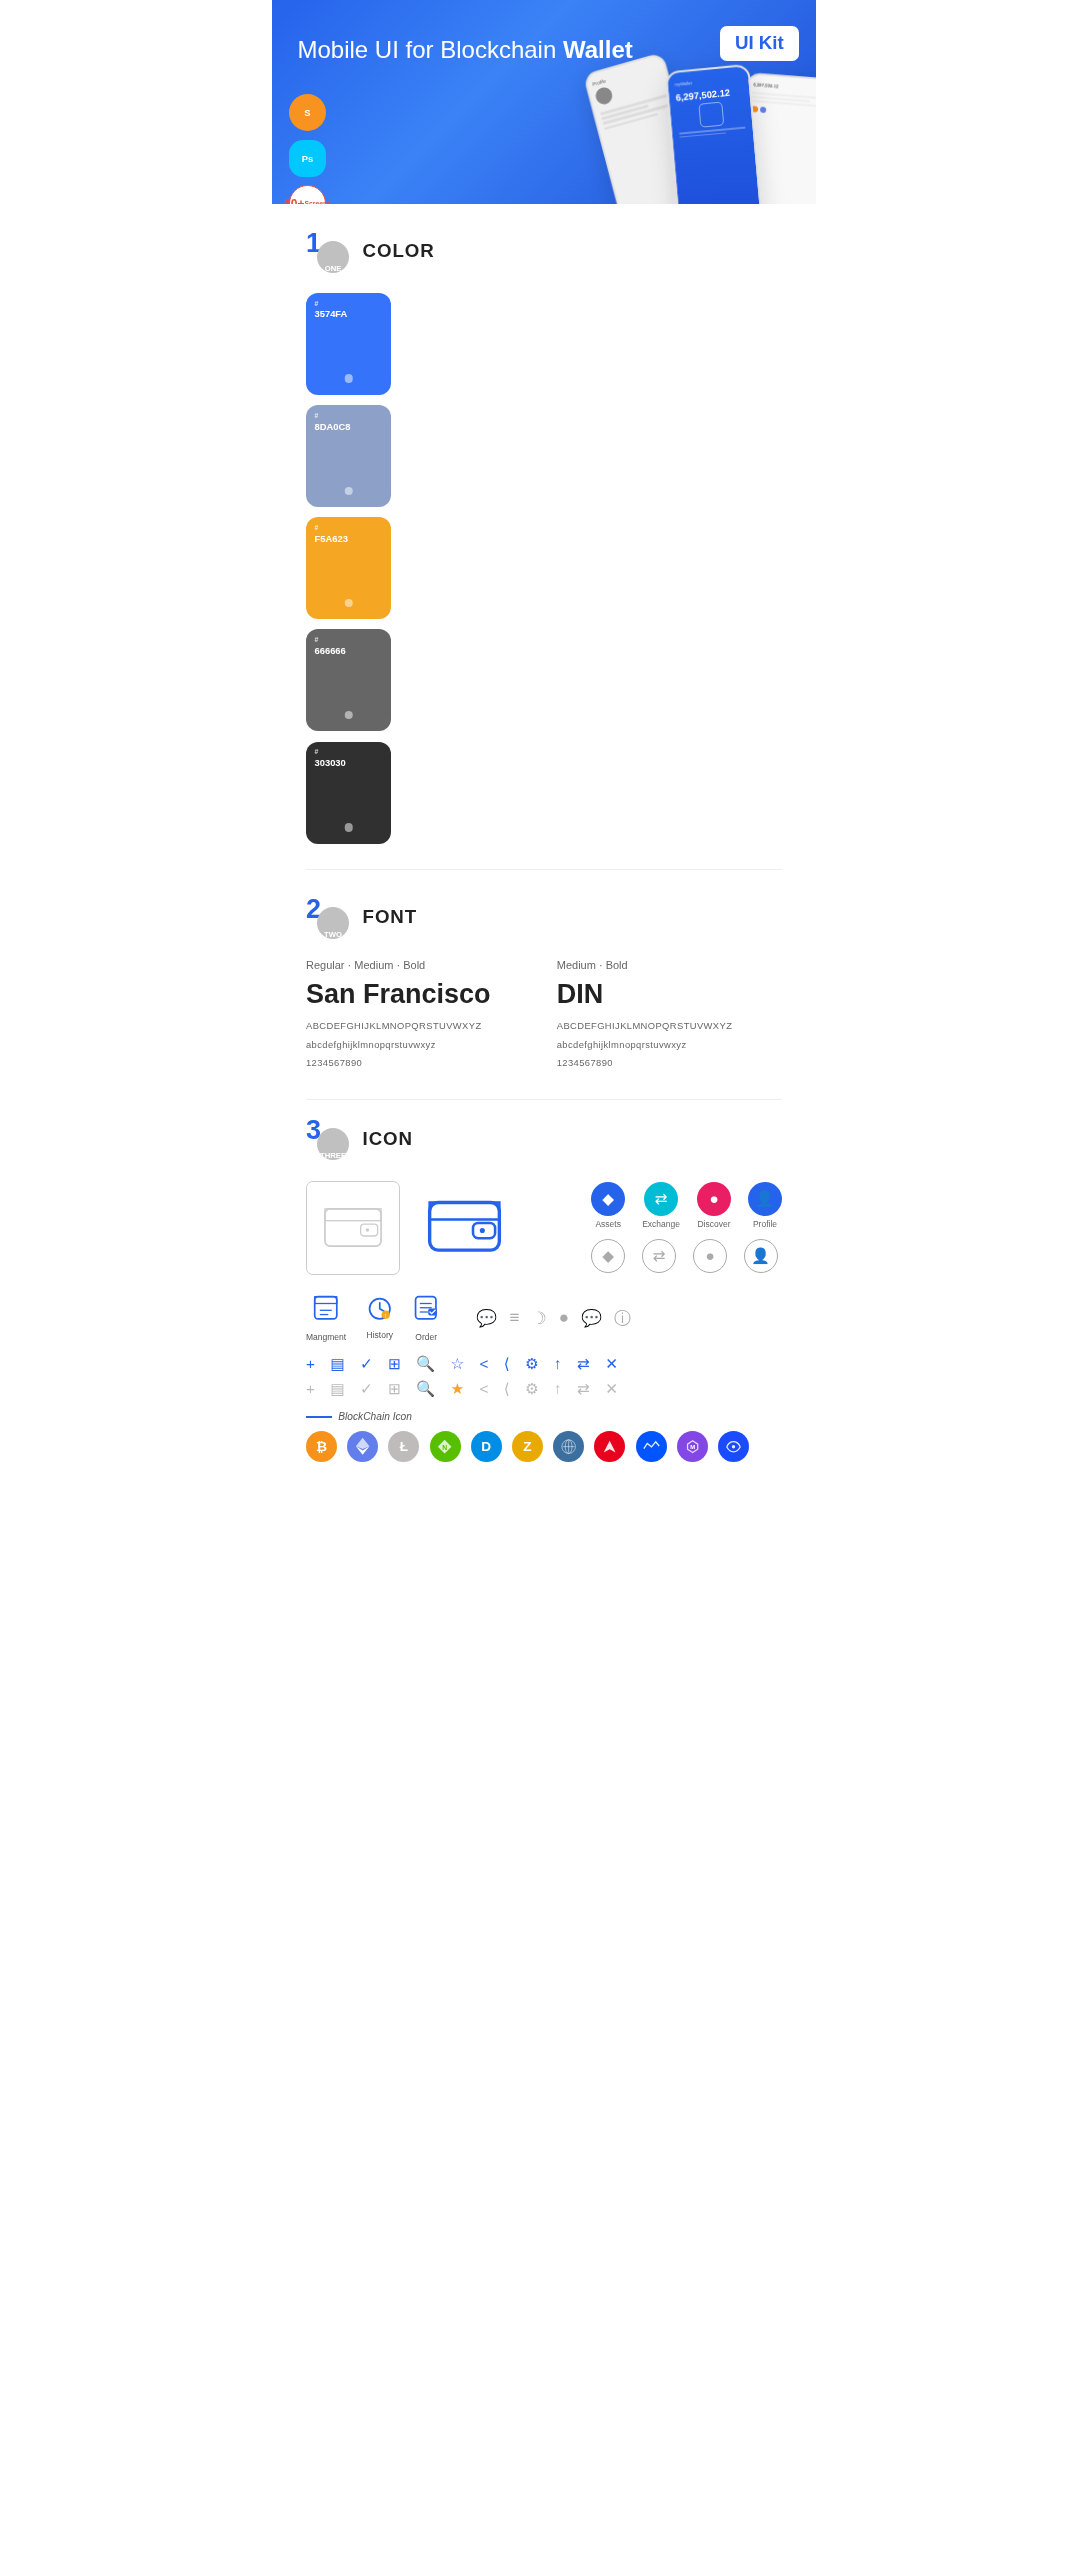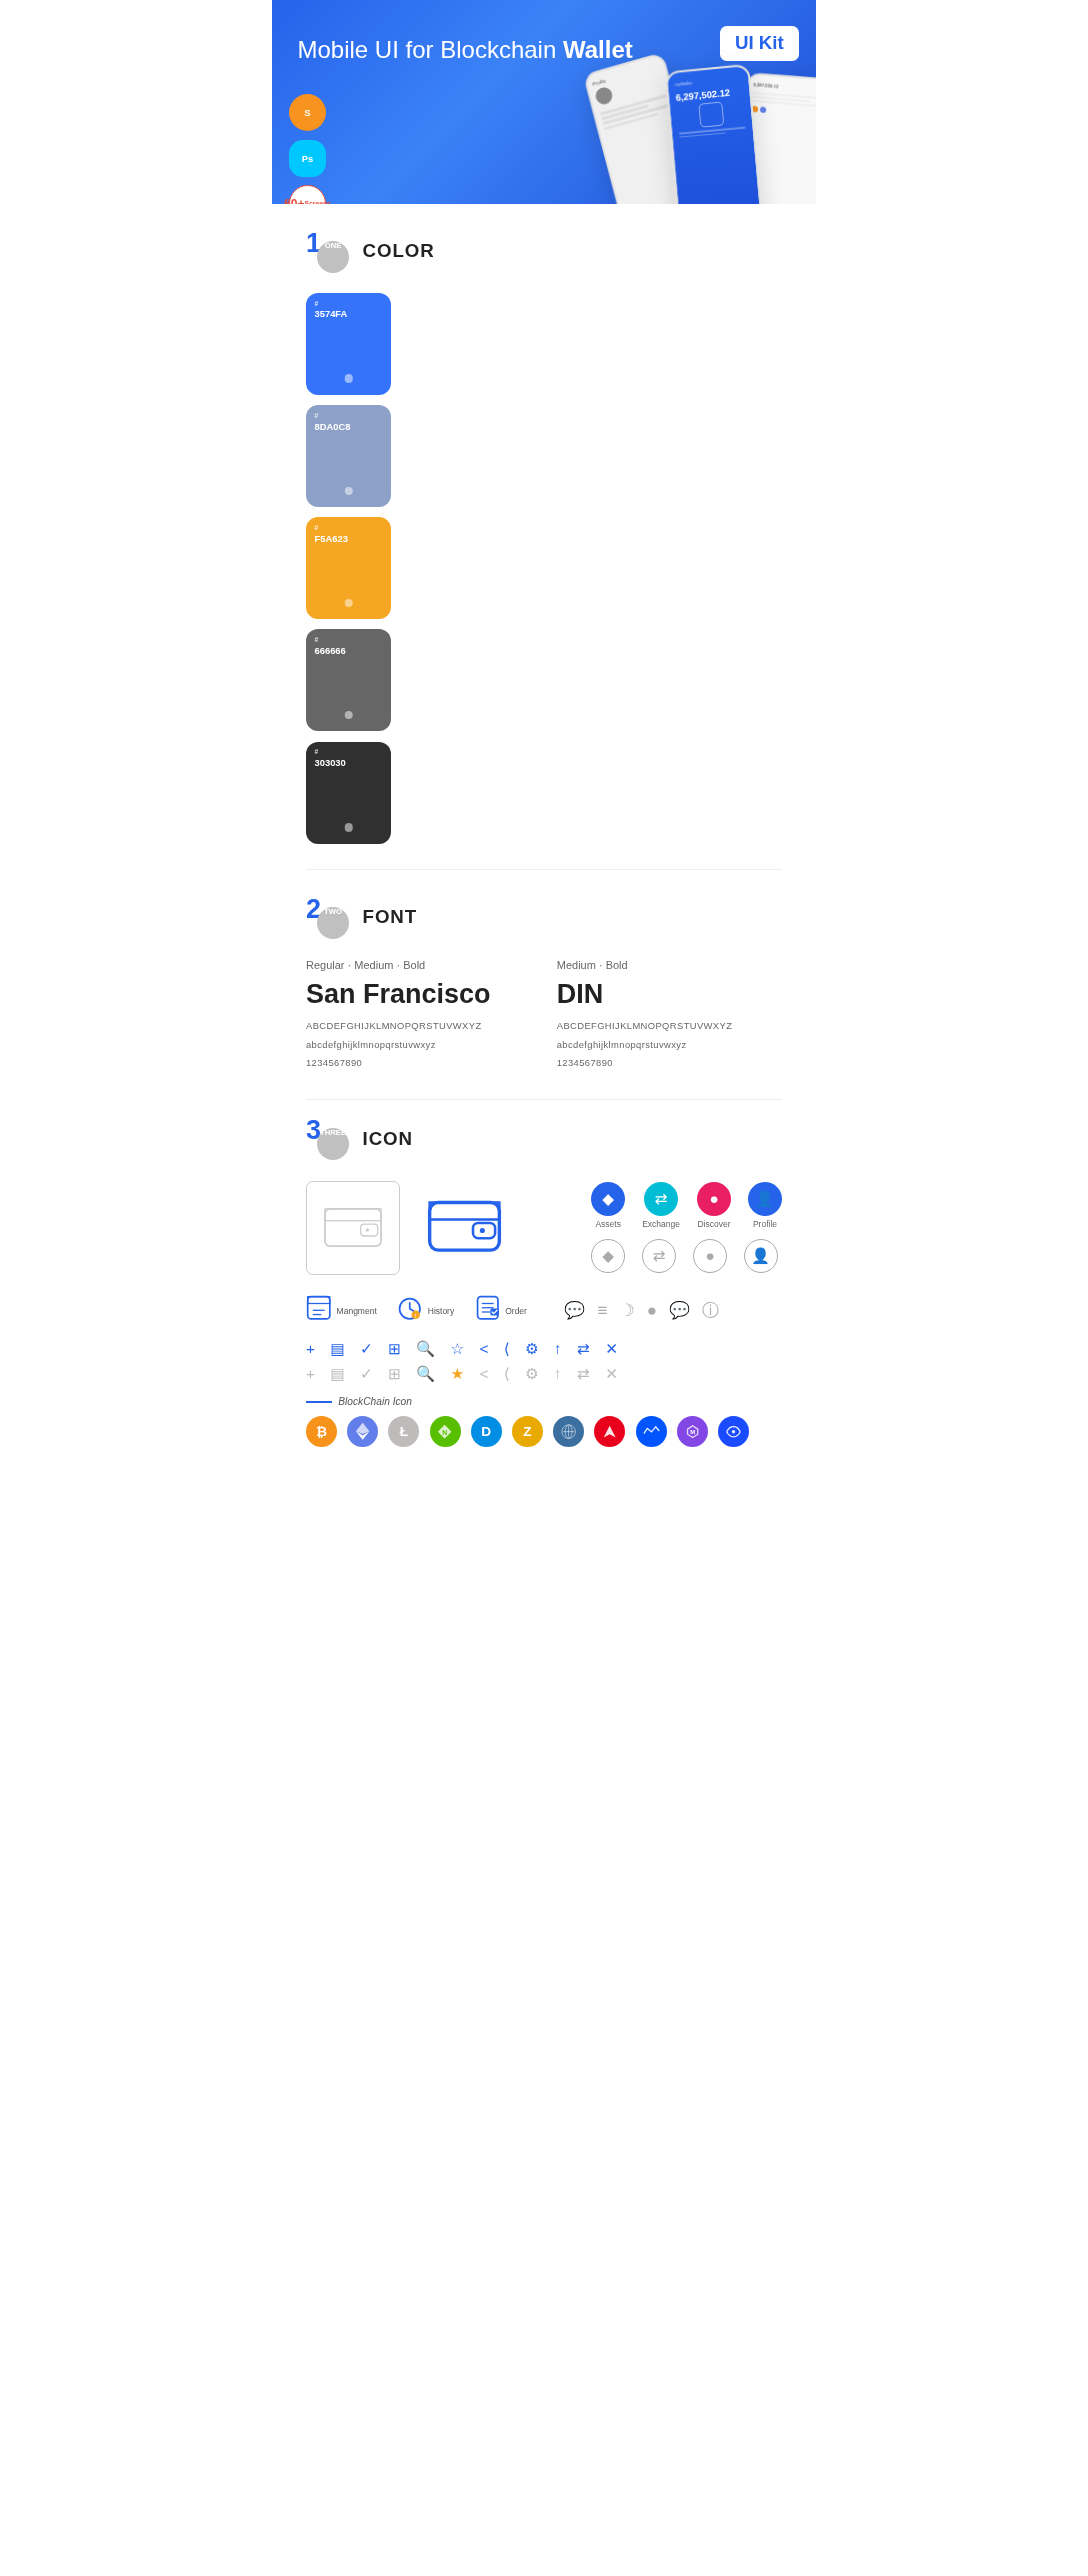--- a/index.html
+++ b/index.html
@@ -104,21 +104,21 @@
       position: absolute;
       top: 0;
       left: 0;
     }
     .section-number-small-circle {
       width: 32px;
       height: 32px;
       border-radius: 50%;
       background: #c0c0c0;
       display: flex;
-      align-items: flex-start;
+      align-items: flex-end;
       justify-content: center;
       font-size: 8.5px;
       font-weight: 600;
       color: #fff;
       position: absolute;
       bottom: 0;
       right: 0;
     }
     .section-title {
       font-size: 18.7px;
@@ -254,21 +254,21 @@
     
     .icon-bottom-grid {
       display: flex;
       gap: 20.4px;
       align-items: center;
       margin-bottom: 13.6px;
       flex-wrap: wrap;
     }
     .icon-bottom-item {
       display: flex;
-      flex-direction: row;
+      flex-direction: column;
       align-items: center;
       gap: 5.1px;
     }
     .icon-bottom-label {
       font-size: 8.5px;
       color: #555;
     }
     .icon-blue { color: #2563eb; font-size: 24px; }
     .icon-gray { color: #aaa; font-size: 17px; }
     .icon-small-row {

